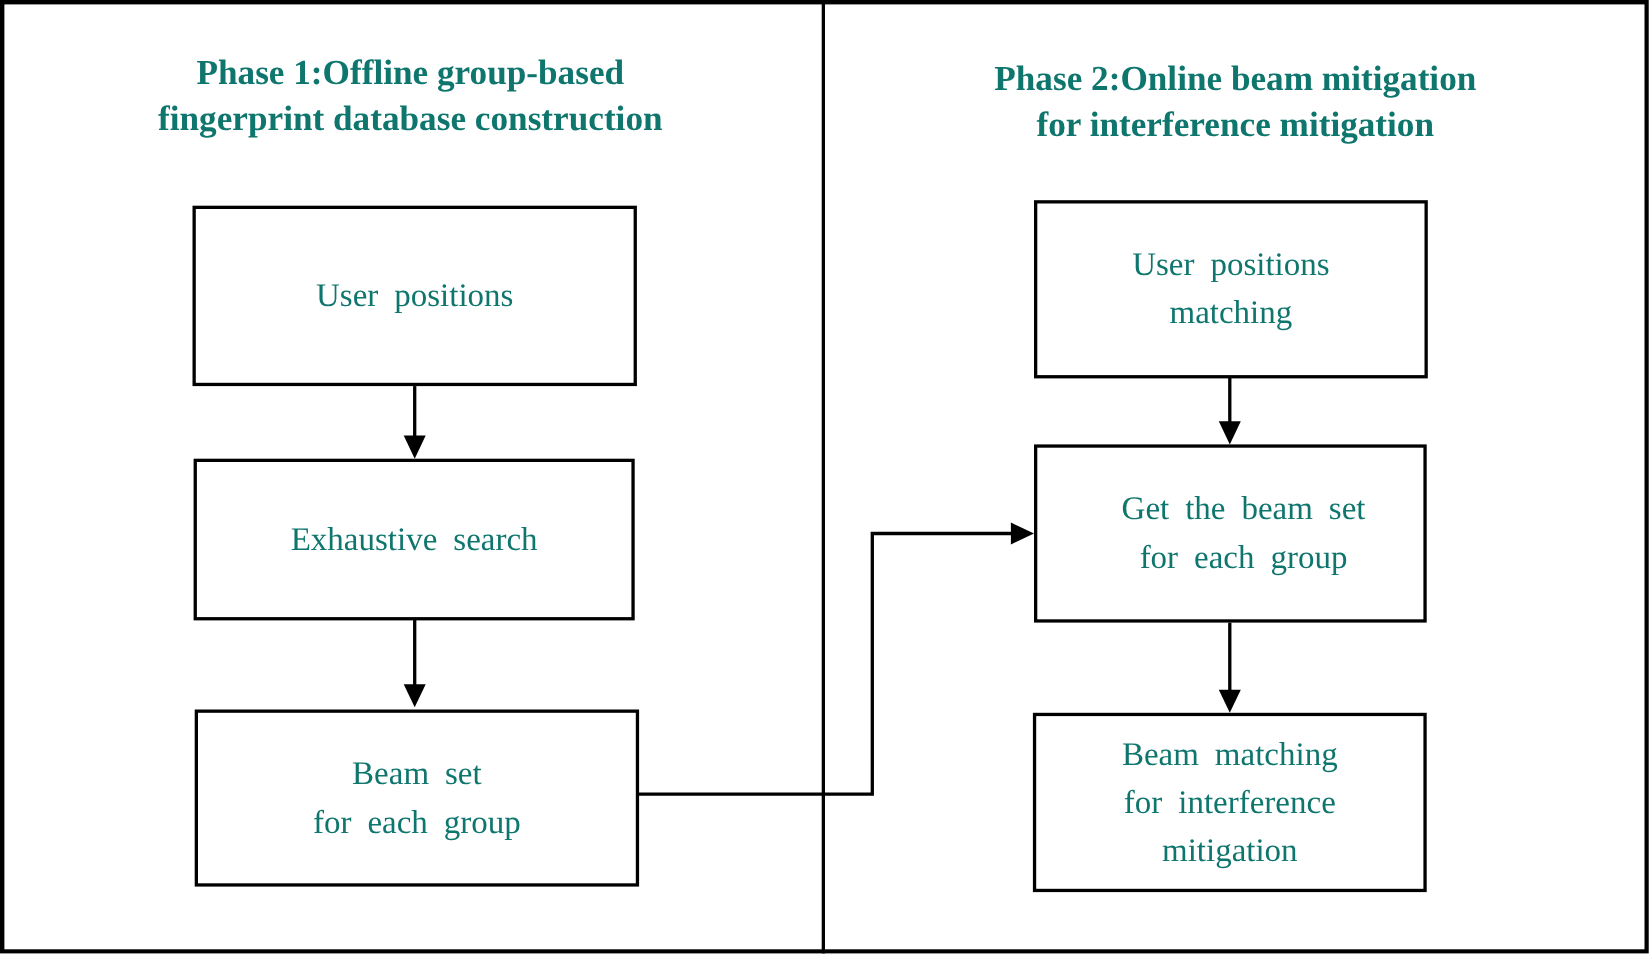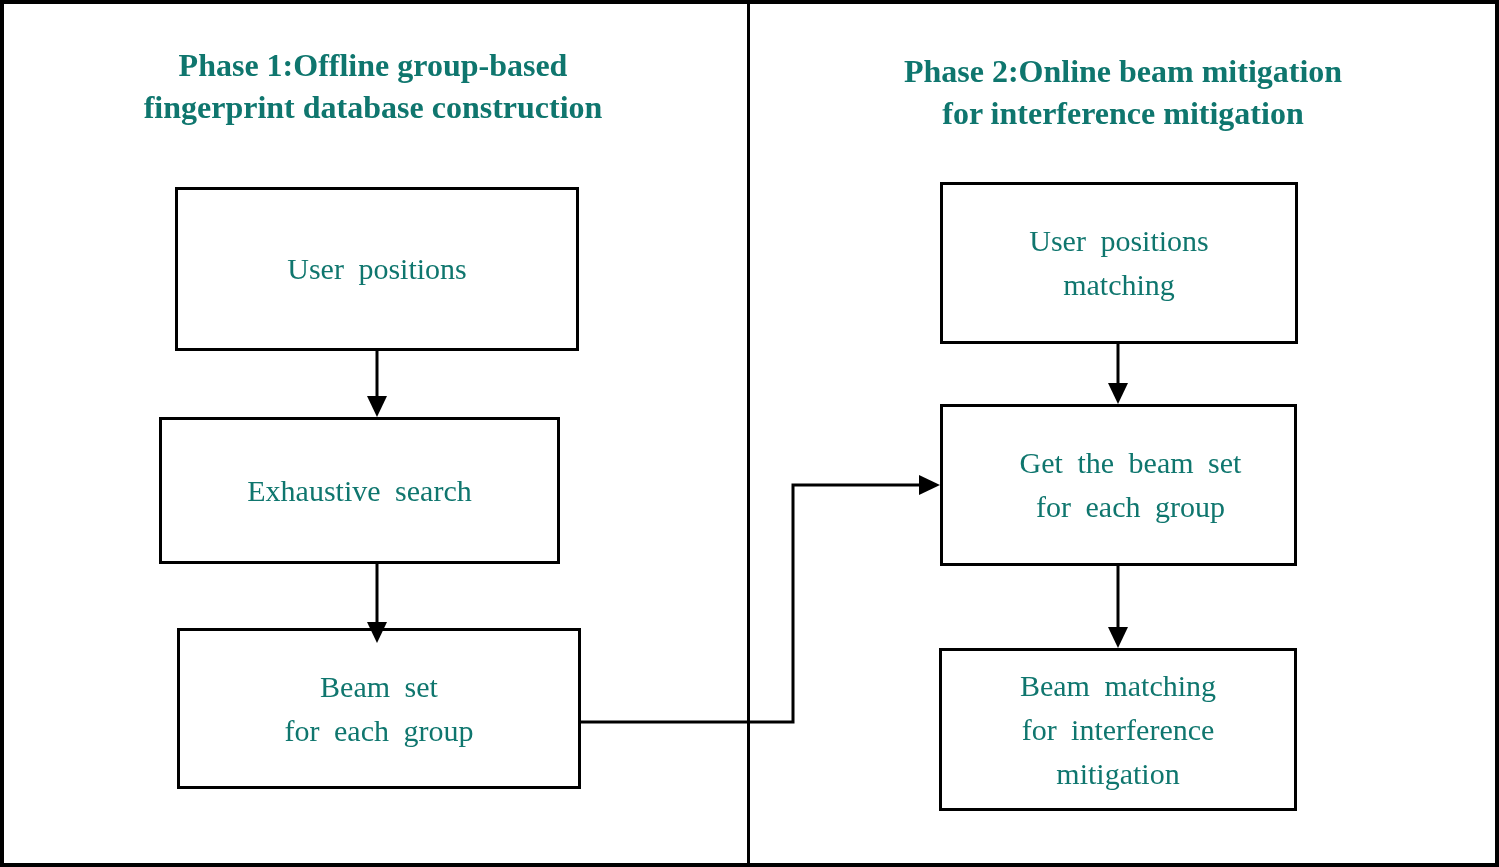--- a/index.html
+++ b/index.html
@@ -58,22 +58,22 @@
     display: flex;
     align-items: center;
     justify-content: center;
     text-align: center;
     font-size: 30px;
     line-height: 44px;
     white-space: pre-line;
     word-spacing: 7px;
   }
   .node.l1 { left: 175px; top: 187px; width: 404px; height: 164px; }
-  .node.l2 { left: 159px; top: 417px; width: 401px; height: 147px; }
-  .node.l3 { left: 177px; top: 628px; width: 404px; height: 161px; }
+  .node.l2 { left: 176px; top: 417px; width: 401px; height: 147px; }
+  .node.l3 { left: 177px; top: 645px; width: 404px; height: 161px; }
   .node.r1 { left: 940px; top: 182px; width: 358px; height: 162px; }
   .node.r2 { left: 940px; top: 404px; width: 357px; height: 162px; padding-left: 24px; }
   .node.r3 { left: 939px; top: 648px; width: 358px; height: 163px; }
   .arrows {
     position: absolute;
     left: 0; top: 0;
     width: 1499px;
     height: 867px;
     pointer-events: none;
   }

